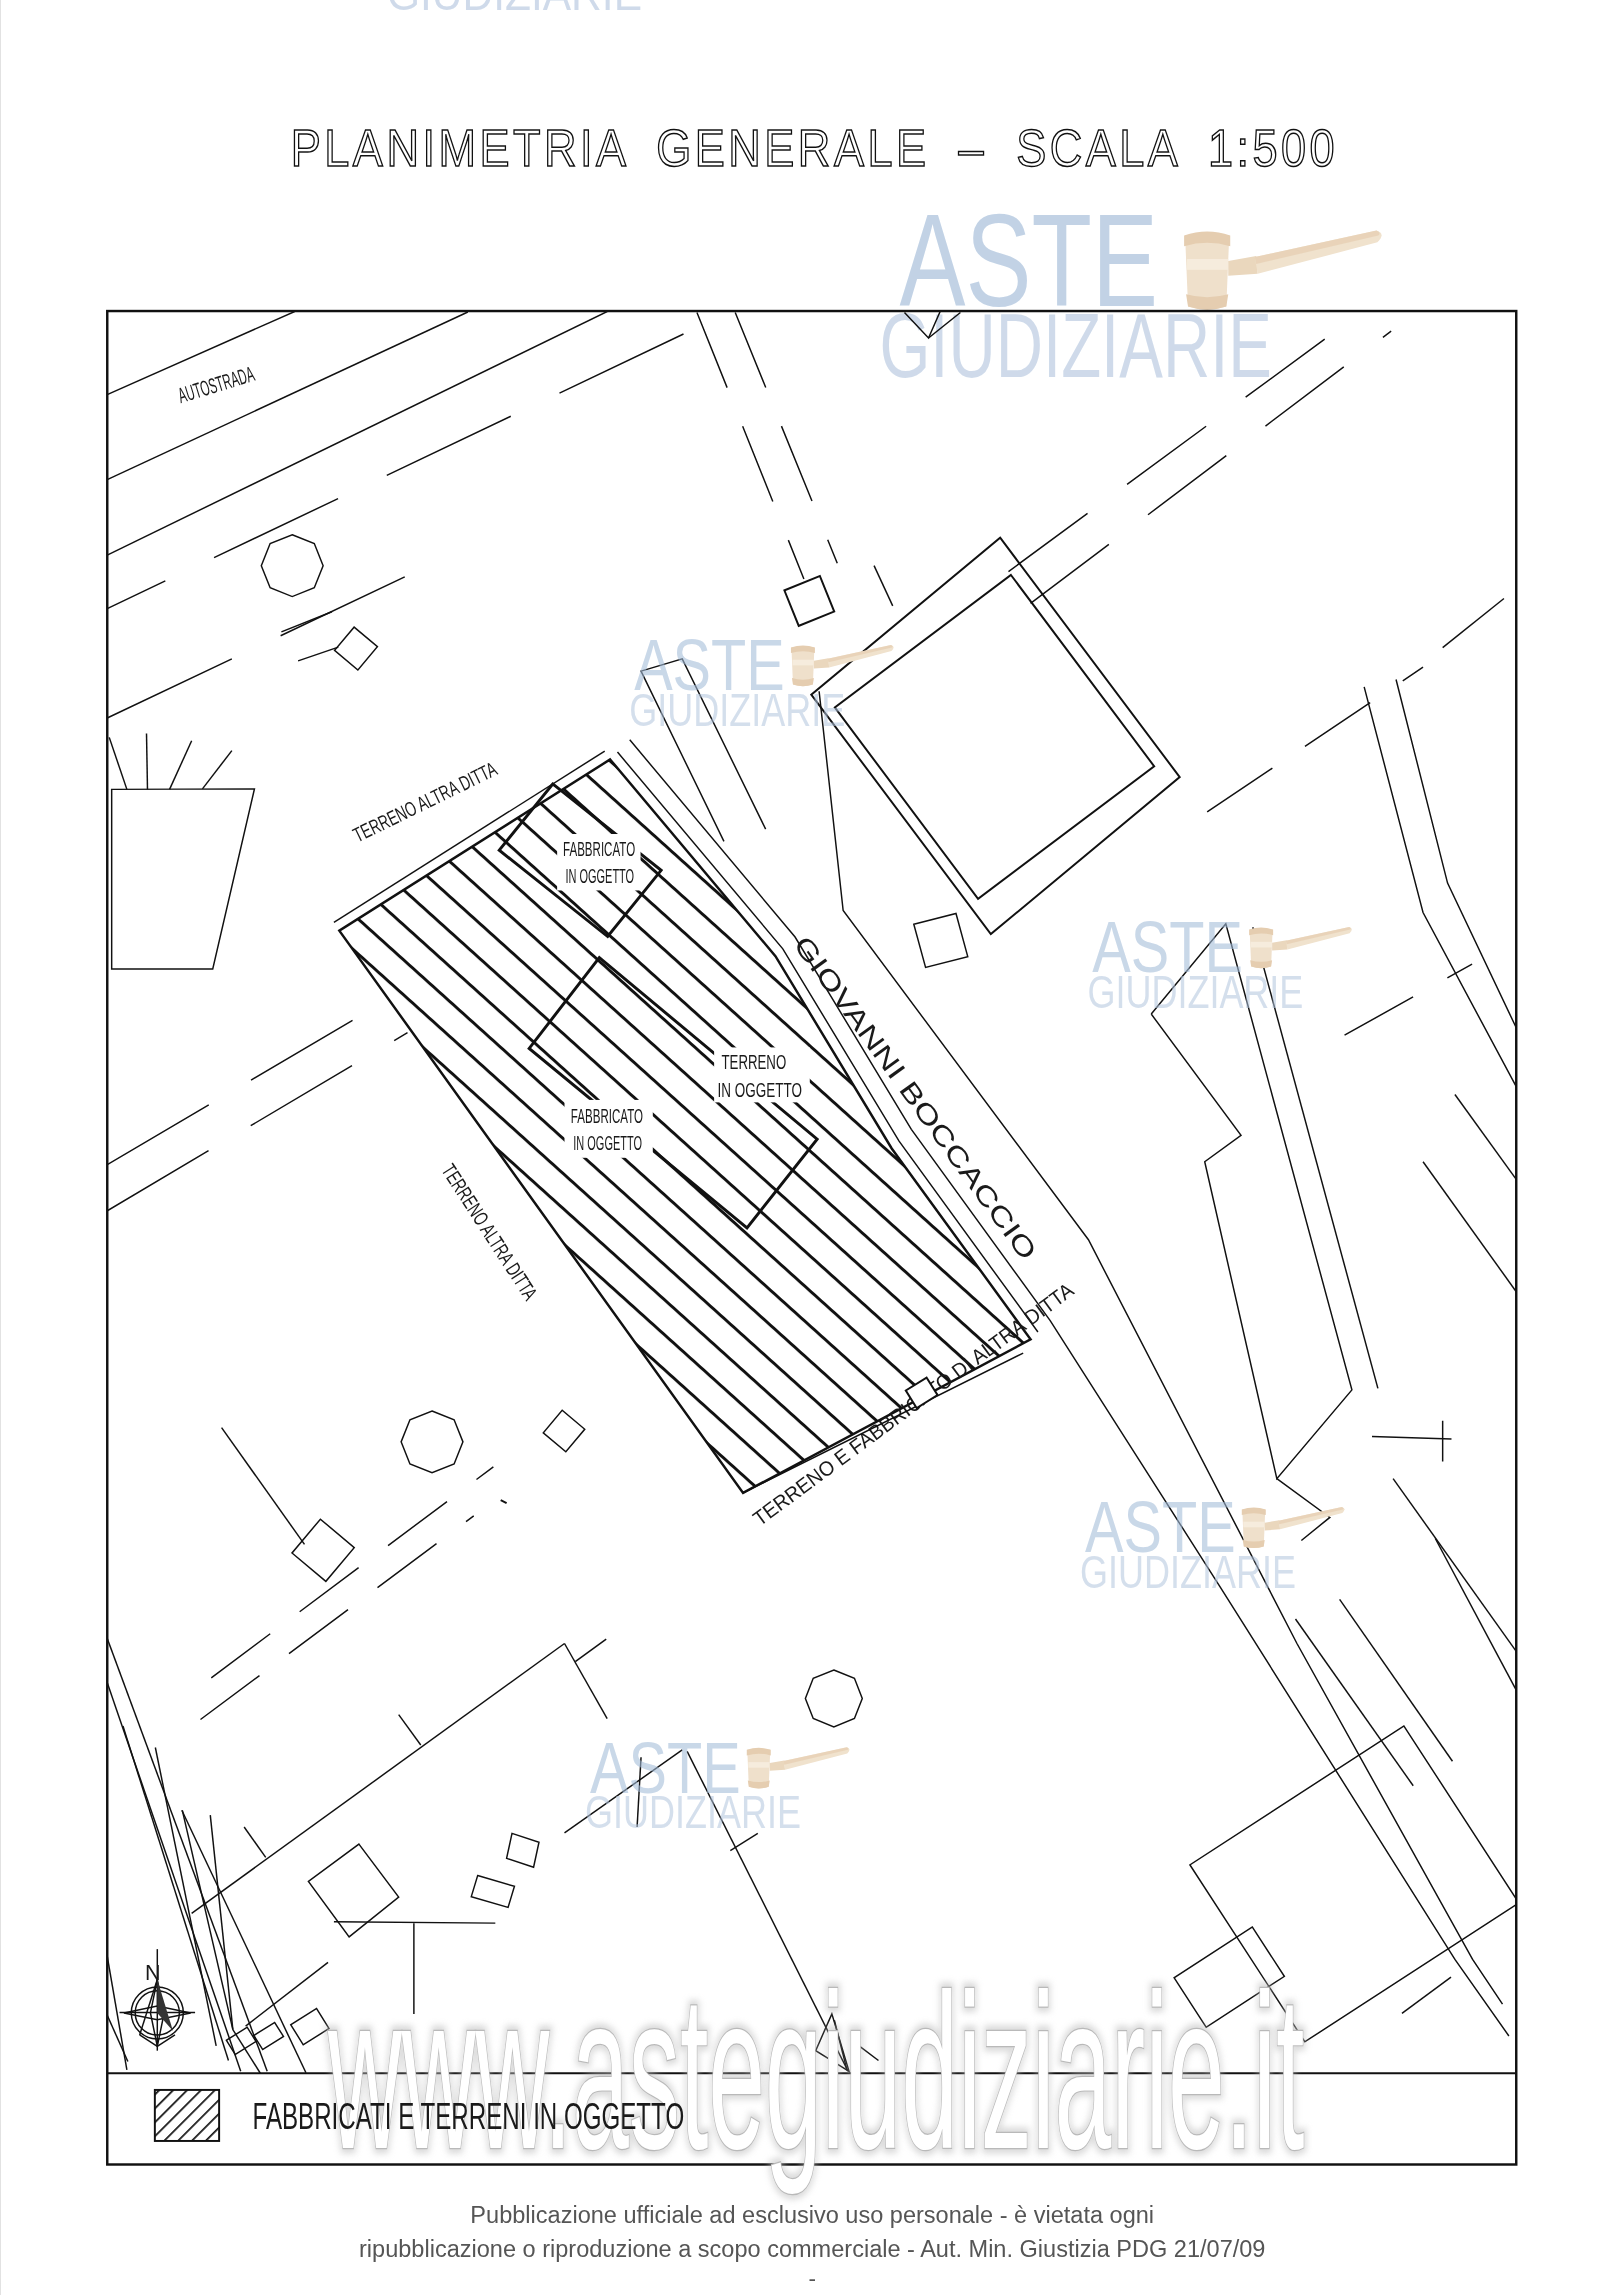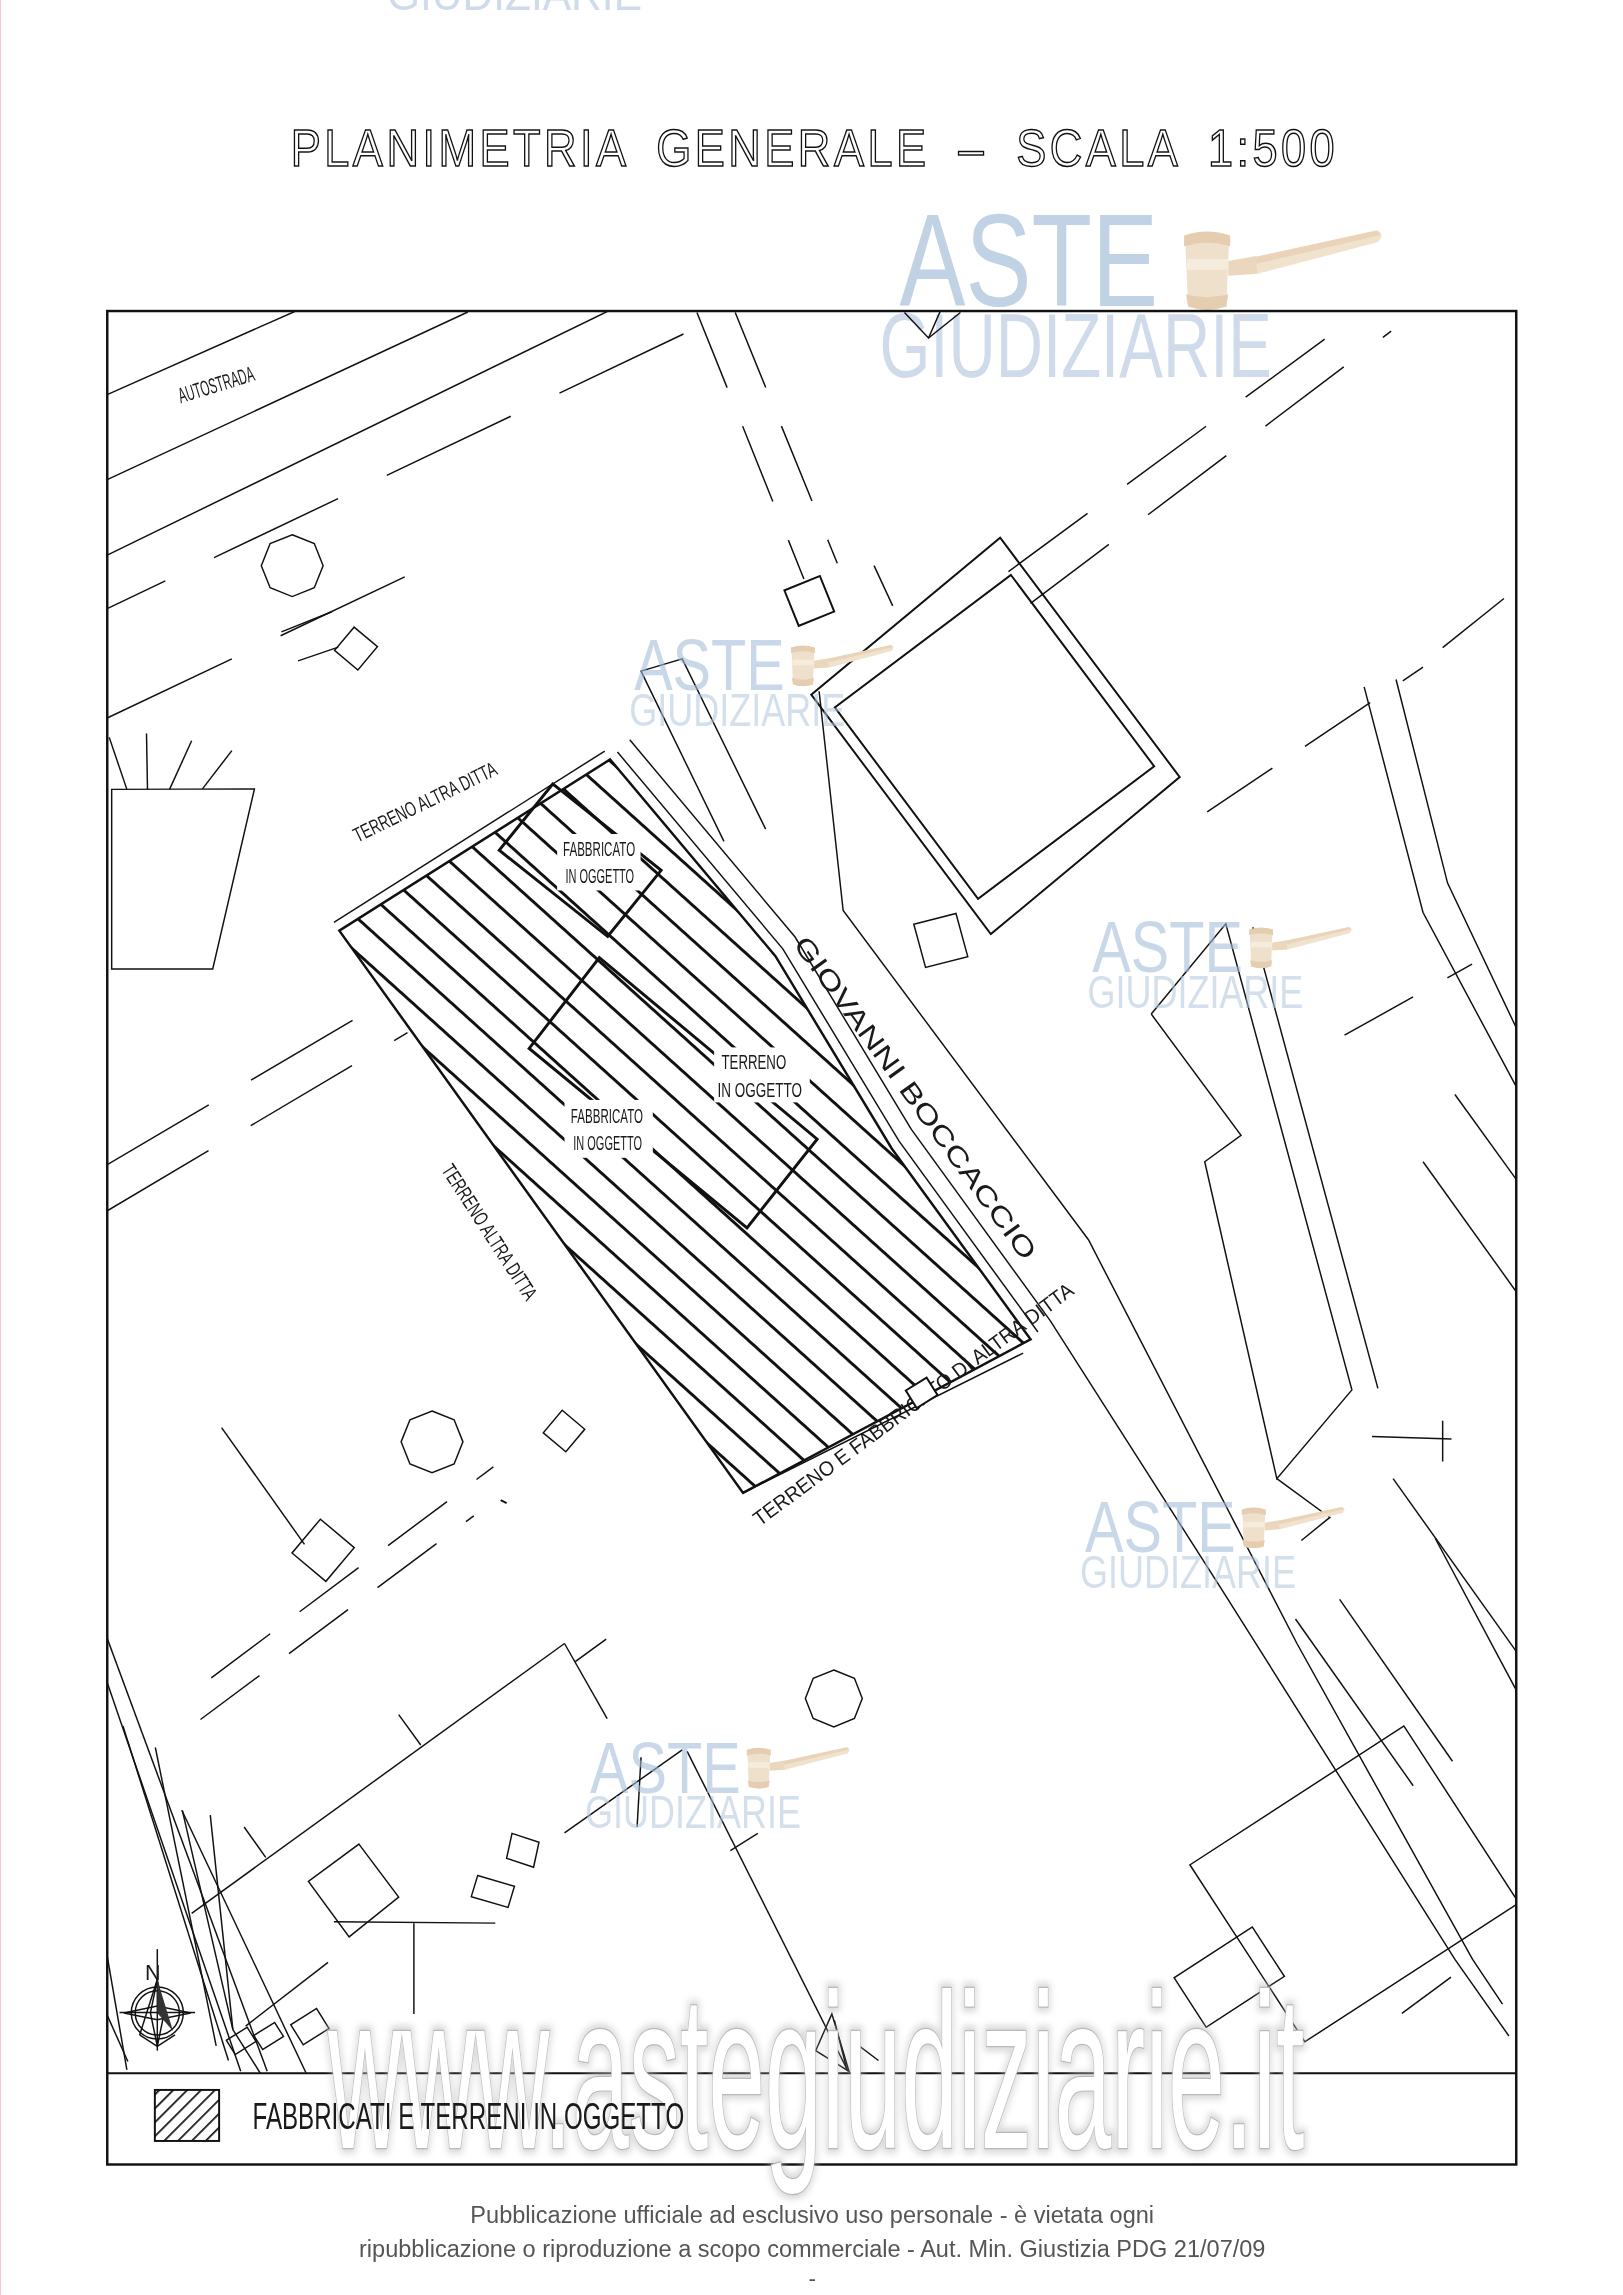--- a/index.html
+++ b/index.html
@@ -1,16 +1,16 @@
 <!DOCTYPE html>
 <html style="font-size:7.9px"><head>
 <meta charset="utf-8">
 <style>
 html,body{margin:0;padding:0;background:#ffffff;}
-.page{position:relative;width:1624px;height:2295px;background:#ec4899;overflow:hidden;
+.page{position:relative;width:1624px;height:2295px;background:#a3a3a3;overflow:hidden;
   font-family:"Liberation Sans",sans-serif;}
 svg{display:block;}
 text{font-family:"Liberation Sans",sans-serif;}
 </style>
 </head>
 <body>
 <div class="page">
 <svg width="1624" height="2295" viewBox="0 0 3309 4678">
 <defs>
 <pattern id="ph" width="20" height="53" patternTransform="rotate(42)" patternUnits="userSpaceOnUse">

